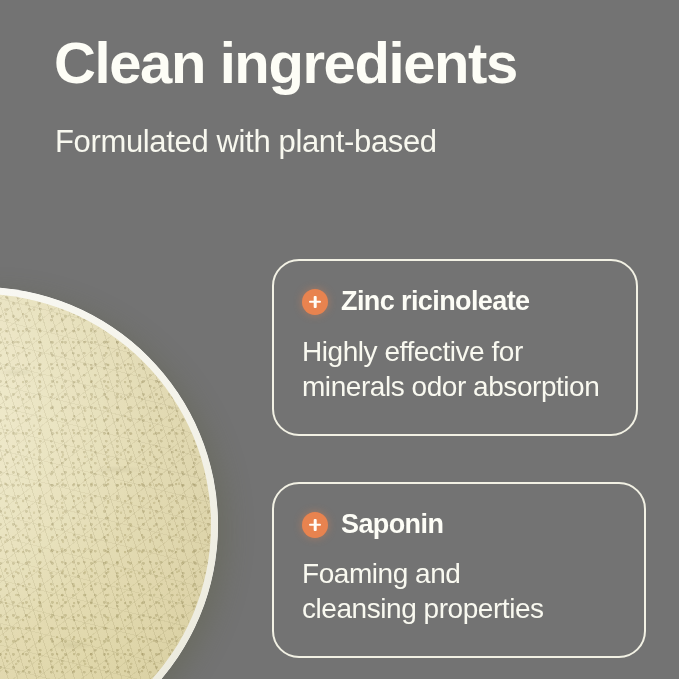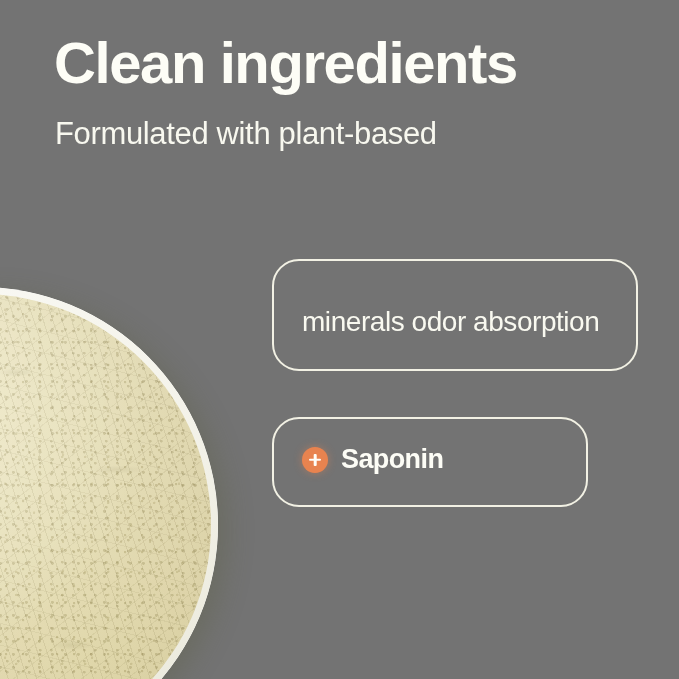--- a/index.html
+++ b/index.html
@@ -102,21 +102,21 @@
     left:54px; top:32px;
     font-size:58px;
     font-weight:700;
     letter-spacing:-1.4px;
     color:#fdfdf6;
     line-height:1.06;
     white-space:nowrap;
   }
   .subtitle {
     position:absolute;
-    left:55px; top:114px;
+    left:55px; top:122px;
     font-size:31px;
     font-weight:400;
     letter-spacing:-.35px;
     color:#f8f8ef;
     line-height:40px;
   }
   .subtitle span { display:block; }
 
   
   .cards {
@@ -124,21 +124,21 @@
     left:272px; top:259px;
     width:368px;
   }
   .card {
     border:2px solid #f2f1e4;
     border-radius:27px;
     padding:26px 28px 30px 28px;
   }
   .card + .card { margin-top:46px; }
   .card.c1 { width:366px; }
-  .card.c2 { width:316px; }
+  .card.c2 { width:374px; }
 
   .card-head {
     display:flex;
     align-items:center;
     gap:13px;
   }
   .plus-badge {
     flex:0 0 auto;
     width:26px; height:26px;
     border-radius:50%;
@@ -198,26 +198,35 @@
 
   <h1 class="headline">Clean ingredients</h1>
 
   <p class="subtitle">
     <span>Formulated with plant-based</span>
   </p>
 
   <div class="cards">
 
     <div class="card c1">
+      <div class="card-head">
+        <span class="plus-badge"></span>
+        <span class="card-title">Zinc ricinoleate</span>
+      </div>
       <div class="card-desc">
+        <span>Highly effective for</span>
         <span>minerals odor absorption</span>
       </div>
     </div>
 
     <div class="card c2">
       <div class="card-head">
         <span class="plus-badge"></span>
         <span class="card-title">Saponin</span>
       </div>
+      <div class="card-desc">
+        <span>Foaming and</span>
+        <span>cleansing properties</span>
+      </div>
     </div>
 
   </div>
 </div>
 
 </body></html>

